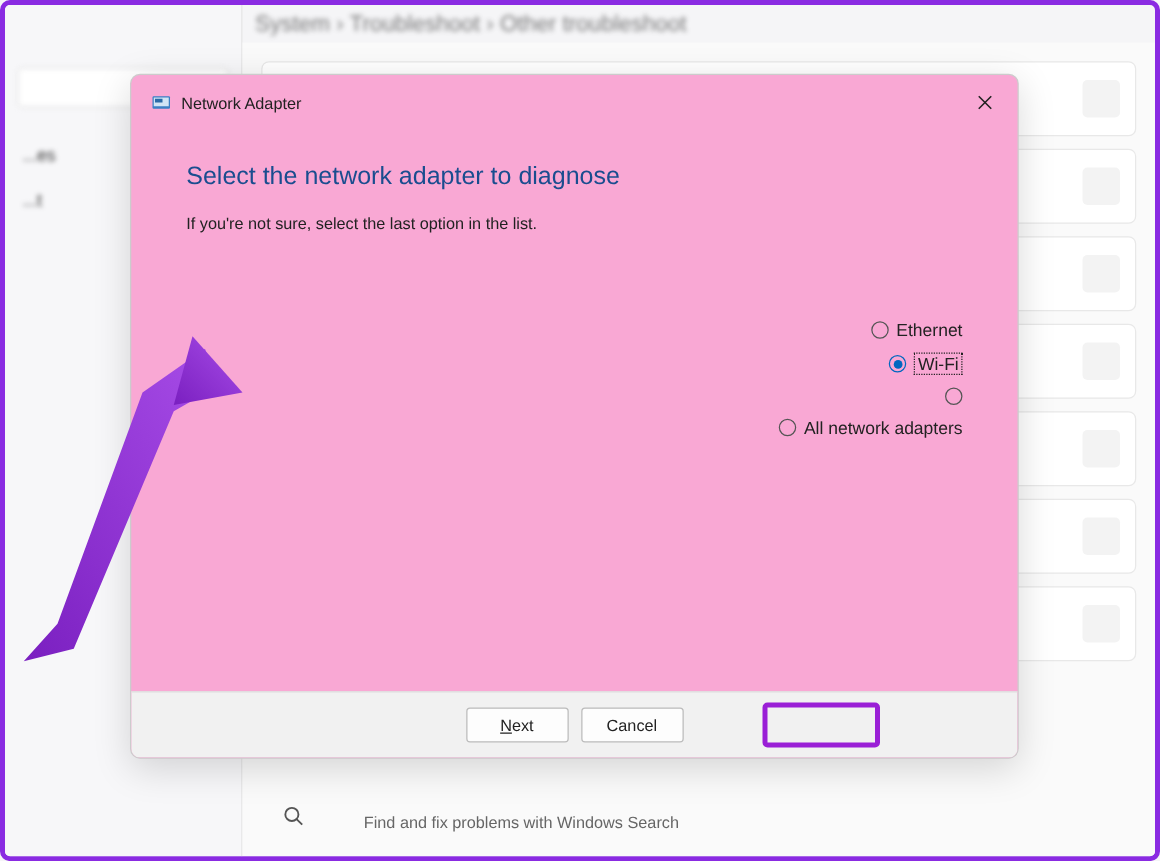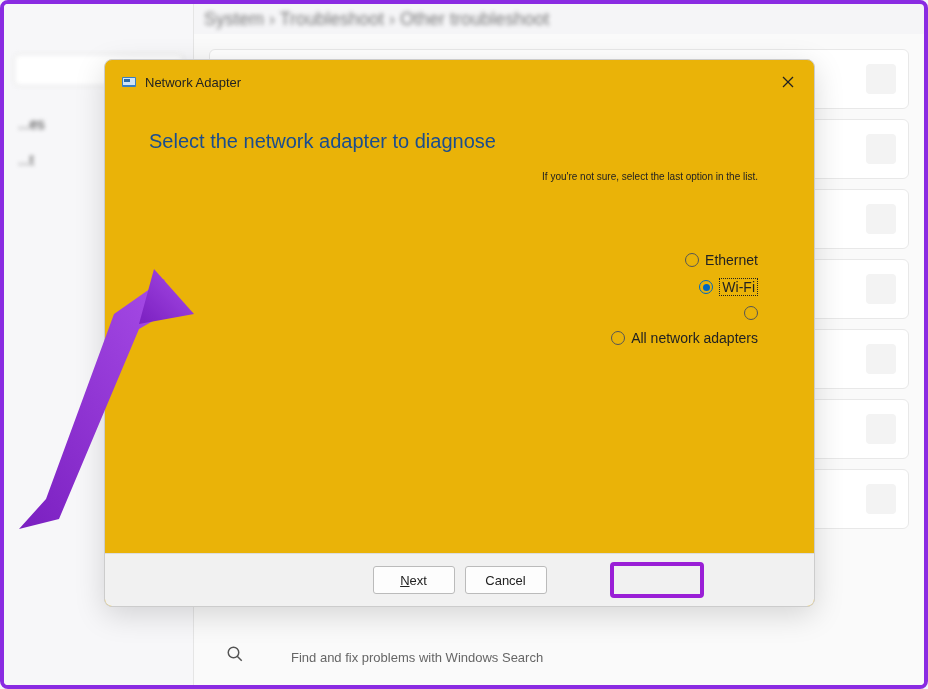--- a/index.html
+++ b/index.html
@@ -98,21 +98,21 @@
       font-size: 16px;
       color: #555;
     }
     
     .dialog {
       position: absolute;
       left: 100px;
       top: 55px;
       width: 711px;
       height: 548px;
-      background: #eab308;
+      background: #f9a8d4;
       border: 1px solid #ccc;
       border-radius: 8px;
       box-shadow: 0 8px 30px rgba(0,0,0,0.15);
       display: flex;
       flex-direction: column;
       overflow: hidden;
     }
     .dialog-header {
       display: flex;
       align-items: center;
@@ -136,33 +136,32 @@
       height: 24px;
       display: flex;
       align-items: center;
       justify-content: center;
       cursor: pointer;
       font-size: 16px;
       color: #333;
     }
     .dialog-body {
       flex: 1;
-      padding: 32px 56px 10px 44px;
+      padding: 32px 44px 10px 44px;
     }
     .body-heading {
       font-size: 20px;
       color: #1a4d8f;
       font-weight: 400;
       margin-bottom: 18px;
     }
     .body-sub {
-      font-size: 10px;
+      font-size: 13px;
       color: #222;
       margin-bottom: 70px;
-      text-align: right;
     }
     .radio-group {
       display: flex;
       flex-direction: column;
       gap: 10px;
       align-items: flex-end;
     }
     .radio-row {
       display: flex;
       align-items: center;

